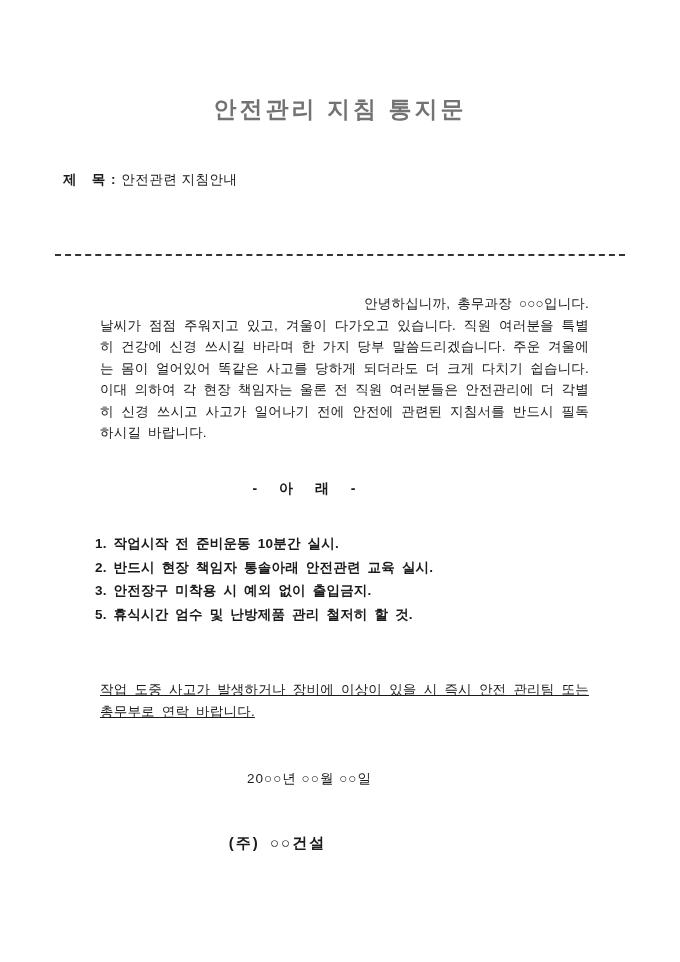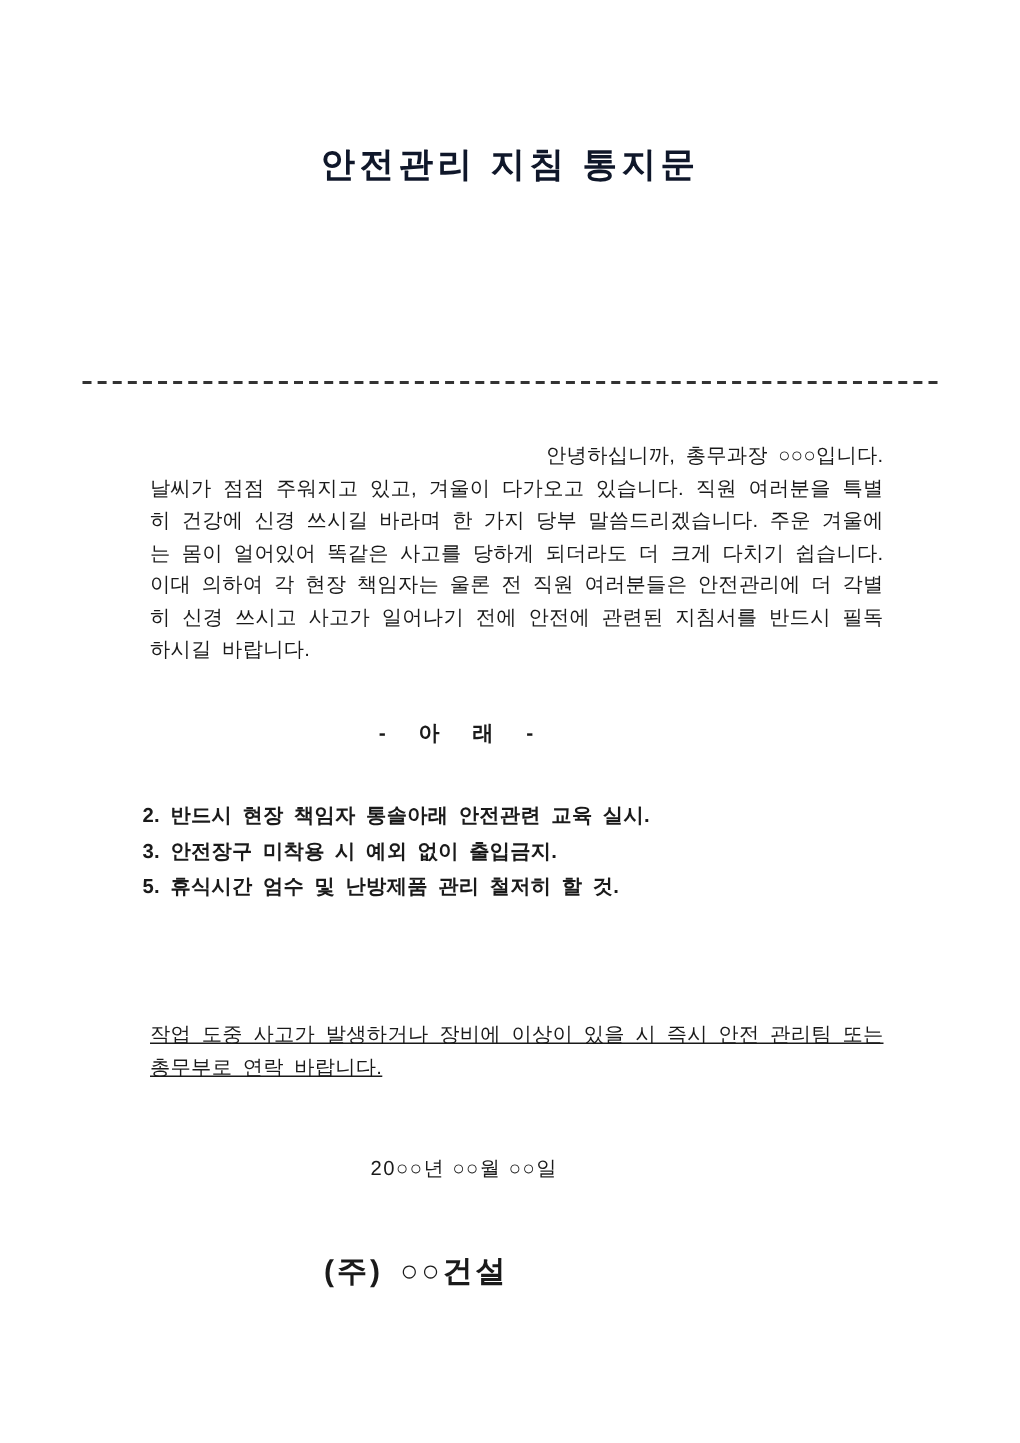--- a/index.html
+++ b/index.html
@@ -15,21 +15,21 @@
   }
   .doc-title {
     position: absolute;
     top: 94px;
     left: 0;
     width: 680px;
     text-align: center;
     font-size: 23px;
     font-weight: bold;
     letter-spacing: 3px;
-    color: #0f172a;
+    color: #737373;
   }
   .meta-block {
     position: absolute;
     left: 63px;
     top: 171px;
     width: 500px;
     font-size: 13.5px;
   }
   .meta-line { margin-bottom: 19px; white-space: pre; }
   .meta-label { font-weight: bold; letter-spacing: 1px; }
@@ -93,43 +93,45 @@
     text-align: center;
     font-size: 13.5px;
     letter-spacing: 1px;
   }
   .doc-company {
     position: absolute;
     top: 834px;
     left: 0;
     width: 555px;
     text-align: center;
-    font-size: 20px;
+    font-size: 15px;
     font-weight: bold;
     letter-spacing: 2px;
     word-spacing: 4px;
   }
 </style>
 </head>
 <body>
 
 <div class="doc-title">안전관리 지침 통지문</div>
 
 <div class="meta-block">
+  <div class="meta-line"><span class="meta-label">제   목 : </span><span class="meta-value">안전관련 지침안내</span></div>
 </div>
 
 <div class="divider"></div>
 
 <div class="para para-greeting">안녕하십니까, 총무과장 ○○○입니다.</div>
 
 <div class="para para-body">날씨가 점점 주워지고 있고, 겨울이 다가오고 있습니다. 직원 여러분을 특별히 건강에 신경 쓰시길 바라며 한 가지 당부 말씀드리겠습니다. 주운 겨울에는 몸이 얼어있어 똑같은 사고를 당하게 되더라도 더 크게 다치기 쉽습니다. 이대 의하여 각 현장 책임자는 울론 전 직원 여러분들은 안전관리에 더 각별히 신경 쓰시고 사고가 일어나기 전에 안전에 관련된 지침서를 반드시 필독하시길 바랍니다.</div>
 
 <div class="below-heading">- 아   래 -</div>
 
 <div class="list-block">
+  <div class="list-item">1. 작업시작 전 준비운동 10분간 실시.</div>
   <div class="list-item">2. 반드시 현장 책임자 통솔아래 안전관련 교육 실시.</div>
   <div class="list-item">3. 안전장구 미착용 시 예외 없이 출입금지.</div>
   <div class="list-item">5. 휴식시간 엄수 및 난방제품 관리 철저히 할 것.</div>
 </div>
 
 <div class="para para-closing">작업 도중 사고가 발생하거나 장비에 이상이 있을 시 즉시 안전 관리팀 또는 총무부로 연락 바랍니다.</div>
 
 <div class="doc-date">20○○년 ○○월 ○○일</div>
 
 <div class="doc-company">(주) ○○건설</div>

